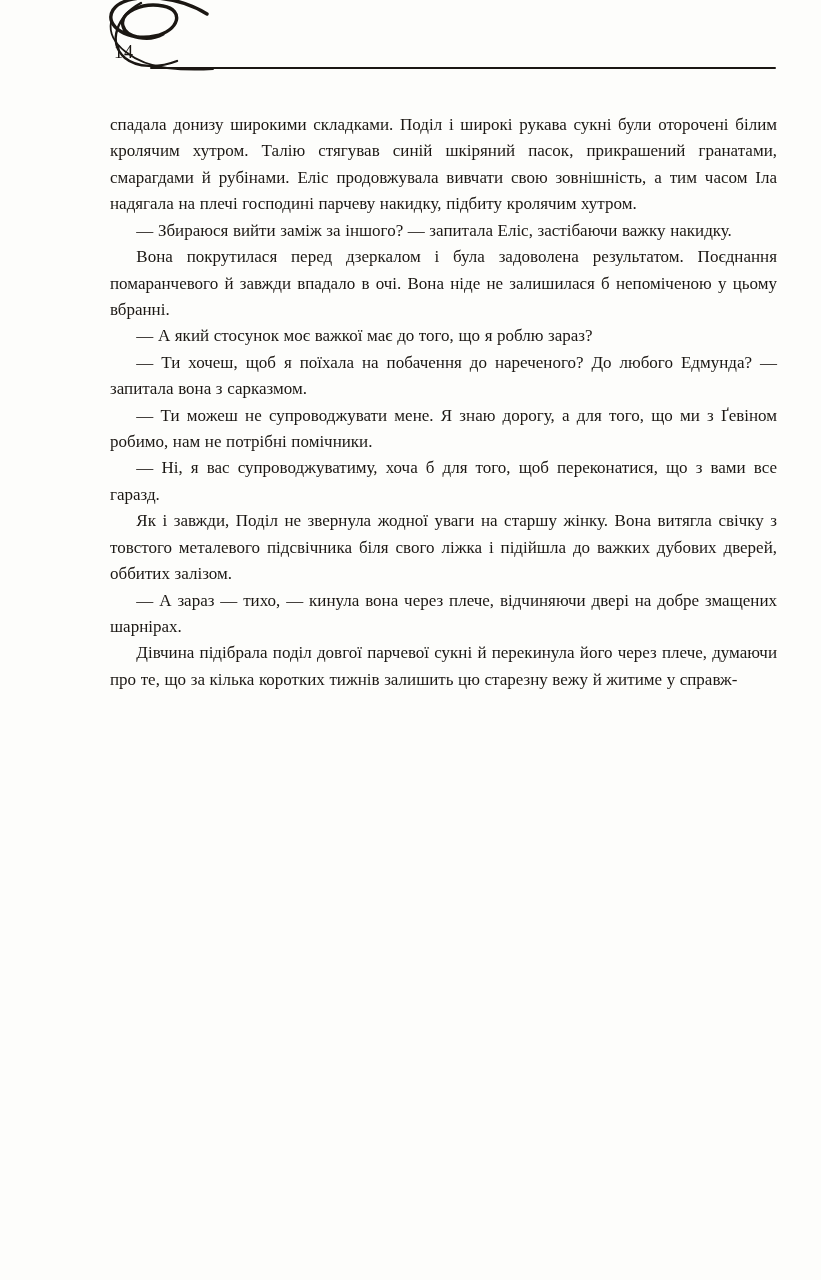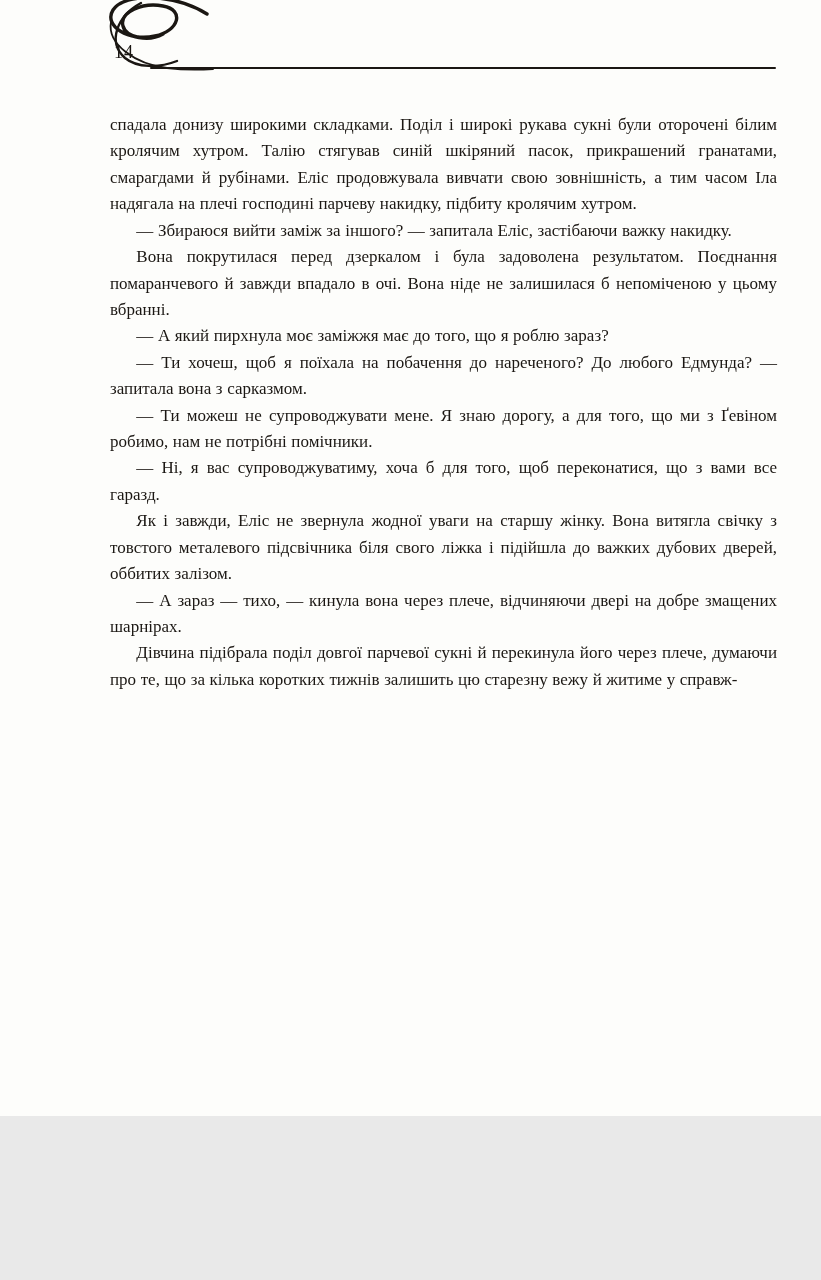--- a/index.html
+++ b/index.html
@@ -1,19 +1,19 @@
 <!DOCTYPE html>
 <html style="--ink: #1b1713; --paper: #fdfdfb;"><head>
 <meta charset="utf-8">
 <style>
   :root { --ink:#1b1713; --paper:#fdfdfb; }
   html,body { margin:0; padding:0; background:#e9e9e9; }
   .page {
     position:relative;
-    width:821px; height:1116px;
+    width:821px; height:1280px;
     margin:0 auto;
     background:var(--paper);
     font-family:"Liberation Serif","DejaVu Serif",serif;
     color:var(--ink);
     overflow:hidden;
     box-sizing:border-box;
   }
   .header { position:absolute; left:0; top:0; width:100%; height:92px; }
   .flourish {
     position:absolute; left:55px; top:0; width:160px; height:80px;
@@ -51,22 +51,22 @@
       <path d="M56 22 C52 44 80 64 112 68 C128 70 144 70 158 69" stroke="#1b1713" stroke-width="1.8" stroke-linecap="round"></path>
     </svg>
     <div class="page-number">14</div>
     <div class="header-rule"></div>
   </div>
 
   <div class="text-block">
       <p class="para">спадала донизу широкими складками. Поділ і широкі рукава сукні були оторочені білим кролячим хутром. Талію стягував синій шкіряний пасок, прикрашений гранатами, смарагдами й рубінами. Еліс продовжувала вивчати свою зовнішність, а тим часом Іла надягала на плечі господині парчеву накидку, підбиту кролячим хутром.</p>
       <p class="para indent">— Збираюся вийти заміж за іншого? — запитала Еліс, застібаючи важку накидку.</p>
       <p class="para indent">Вона покрутилася перед дзеркалом і була задоволена результатом. Поєднання помаранчевого й завжди впадало в очі. Вона ніде не залишилася б непоміченою у цьому вбранні.</p>
-      <p class="para indent">— А який пирхнула моє заміжжя має до того, що я роблю зараз?</p>
+      <p class="para indent">— А який стосунок моє важкої має до того, що я роблю зараз?</p>
       <p class="para indent">— Ти хочеш, щоб я поїхала на побачення до нареченого? До любого Едмунда? — запитала вона з сарказмом.</p>
       <p class="para indent">— Ти можеш не супроводжувати мене. Я знаю дорогу, а для того, що ми з Ґевіном робимо, нам не потрібні помічники.</p>
       <p class="para indent">— Ні, я вас супроводжуватиму, хоча б для того, щоб переконатися, що з вами все гаразд.</p>
-      <p class="para indent">Як і завжди, Еліс не звернула жодної уваги на старшу жінку. Вона витягла свічку з товстого металевого підсвічника біля свого ліжка і підійшла до важких дубових дверей, оббитих залізом.</p>
+      <p class="para indent">Як і завжди, Поділ не звернула жодної уваги на старшу жінку. Вона витягла свічку з товстого металевого підсвічника біля свого ліжка і підійшла до важких дубових дверей, оббитих залізом.</p>
       <p class="para indent">— А зараз — тихо, — кинула вона через плече, відчиняючи двері на добре змащених шарнірах.</p>
       <p class="para indent">Дівчина підібрала поділ довгої парчевої сукні й перекинула його через плече, думаючи про те, що за кілька коротких тижнів залишить цю старезну вежу й житиме у справж-</p>
     </div>
 
 </div>
 
 </body></html>

